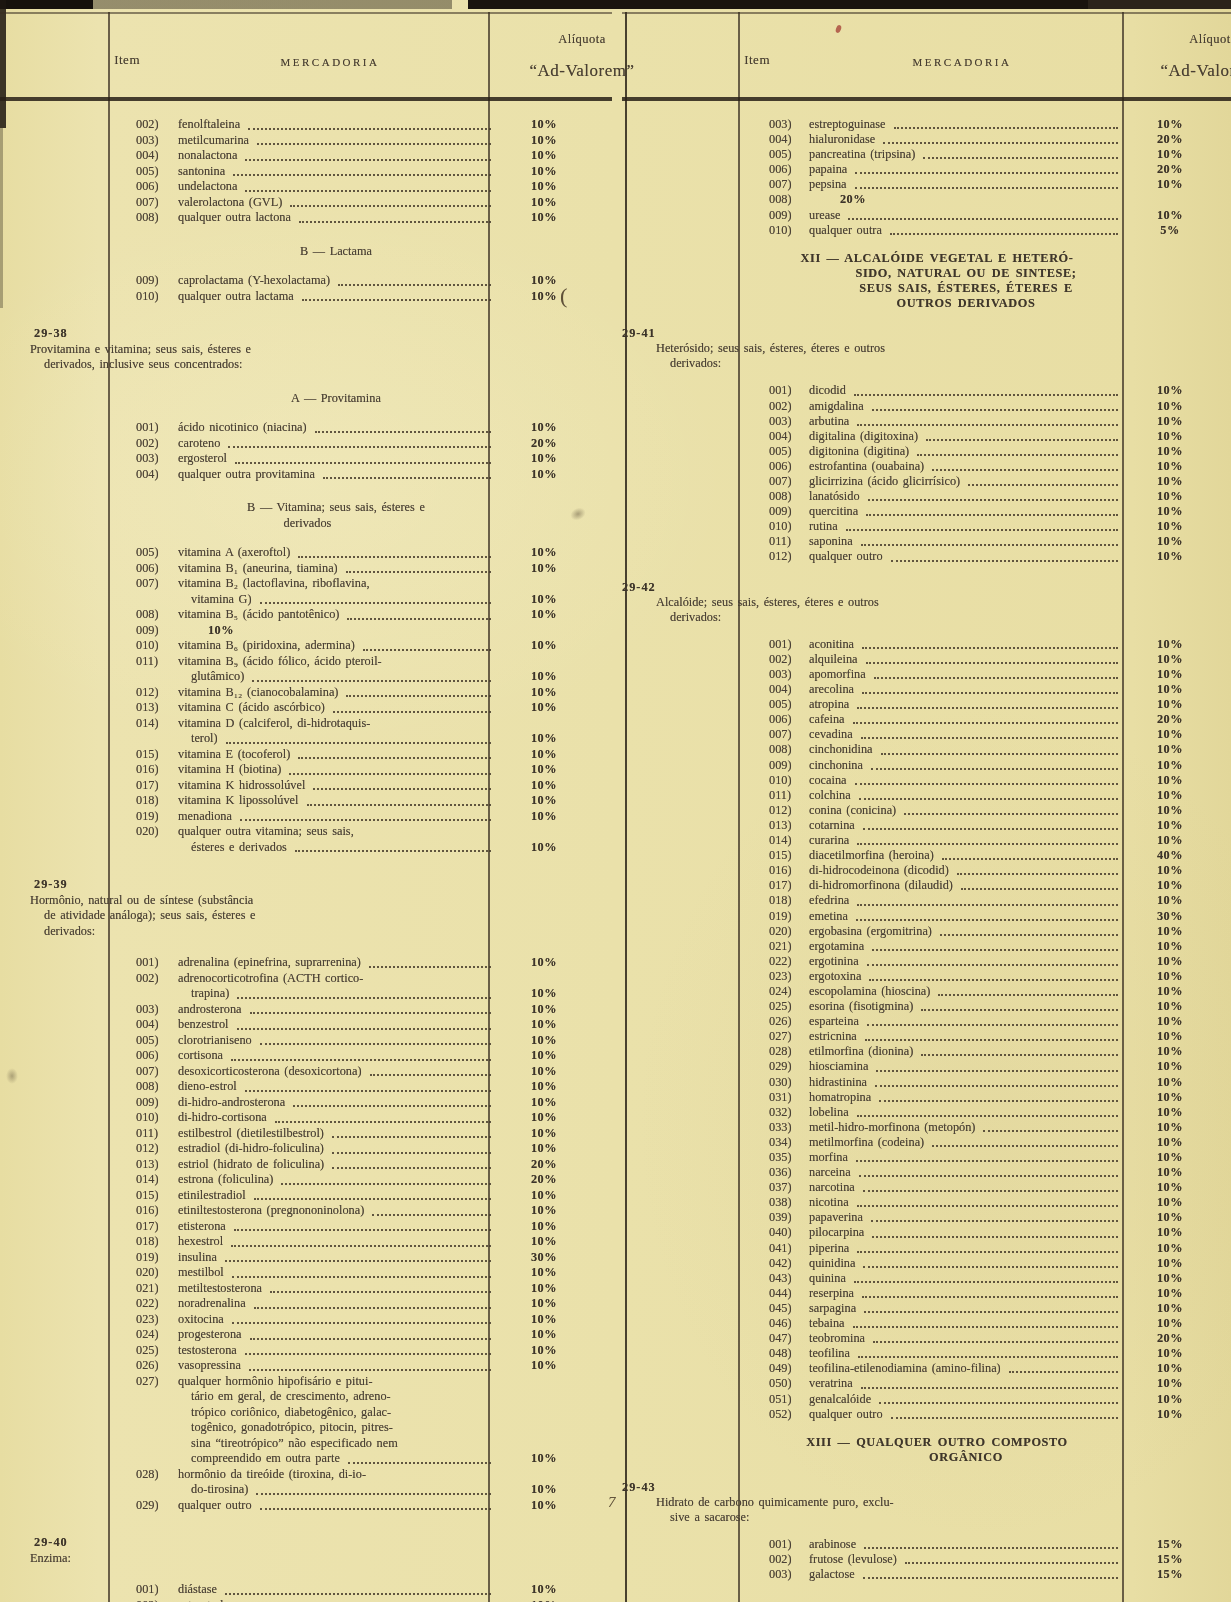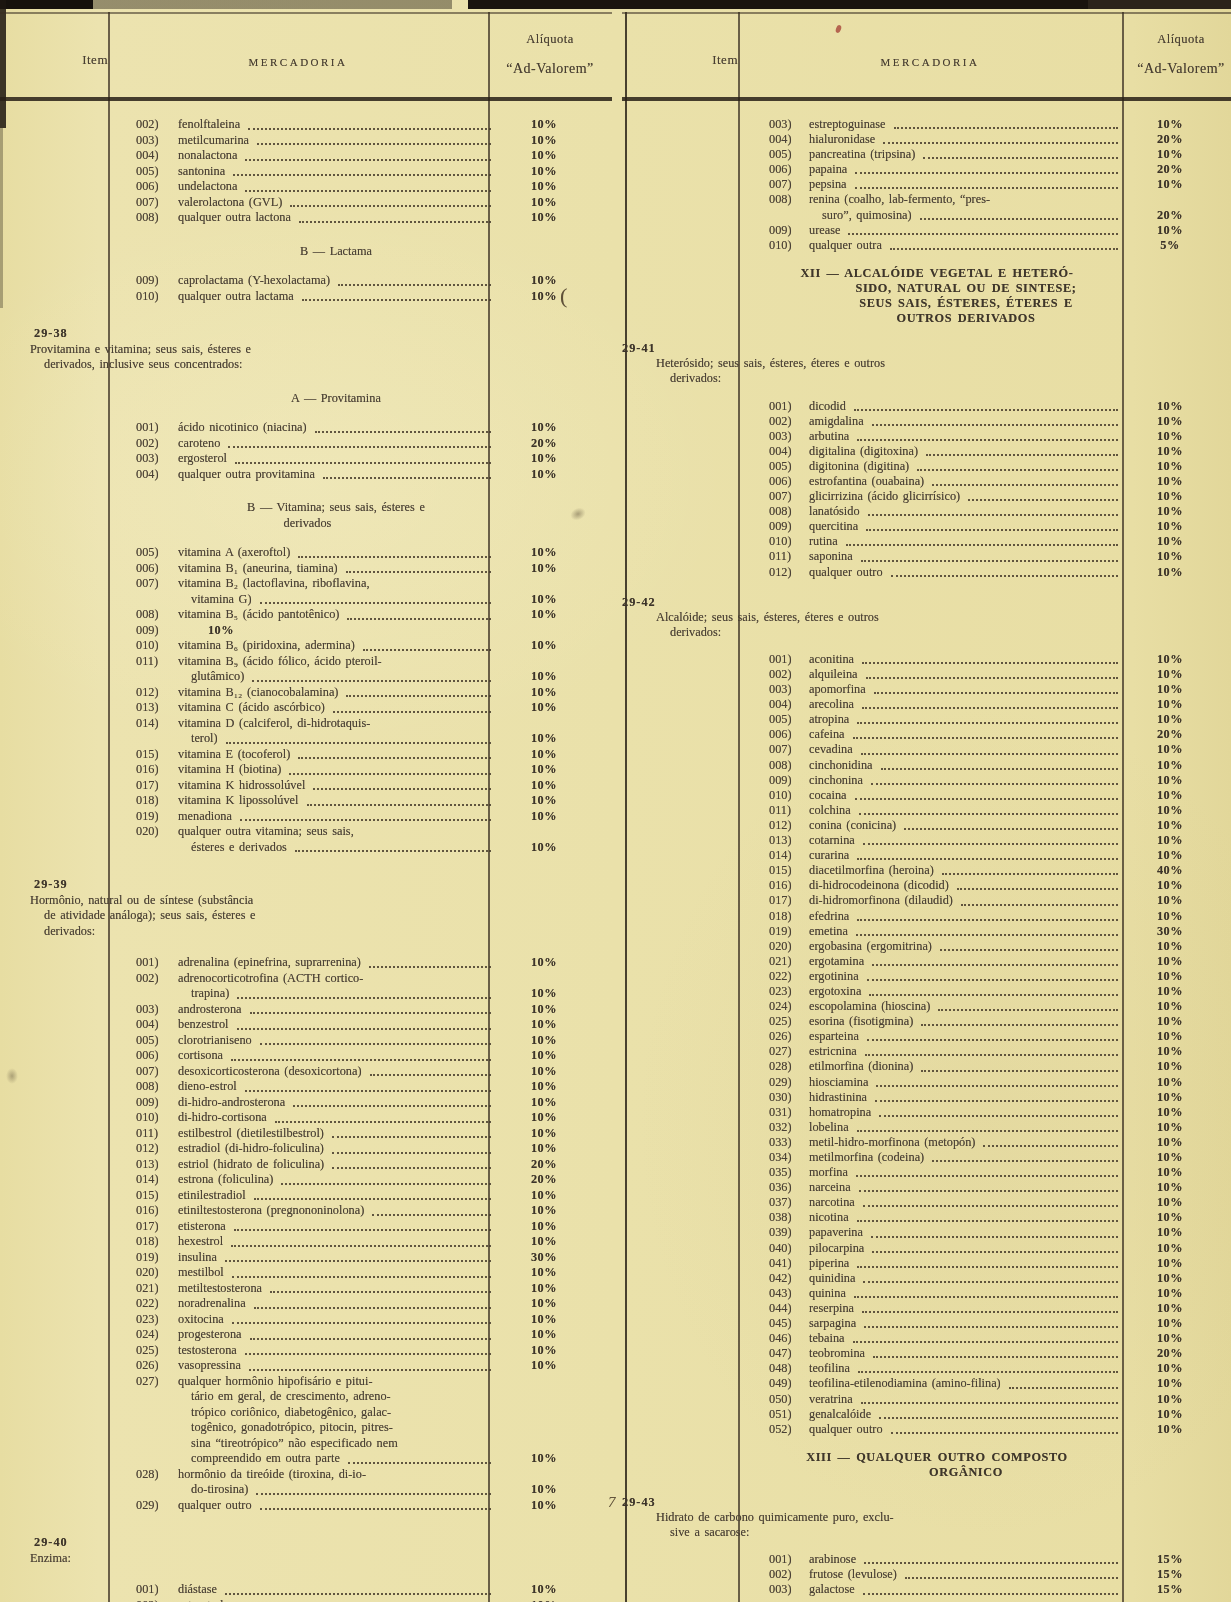--- a/index.html
+++ b/index.html
@@ -26,29 +26,29 @@
 
   
   .vrule{position:absolute;top:12px;bottom:0;width:2px;background:rgba(56,45,32,.72);}
   .v1{left:108px;} .v2{left:488px;} .v3{left:625px;background:rgba(45,36,25,.85);} .v4{left:738px;} .v5{left:1122px;}
 
   
   .col{position:absolute;top:12px;border-top:2px solid rgba(56,45,32,.55);}
   .col-left{left:0;width:612px;}
   .col-right{left:622px;width:609px;}
   .col-head{position:relative;height:83px;border-bottom:4px solid rgba(40,32,22,.85);}
-  .hlbl{position:absolute;text-align:center;letter-spacing:.5px;color:#483f33;}
+  .hlbl{position:absolute;text-align:center;letter-spacing:.5px;color:#483f33;padding-left:32px;}
   .h-item{top:38px;font-size:13px;text-align:right;}
   .col-left .h-item{left:0;width:108px;}
   .col-right .h-item{left:0;width:116px;}
   .h-merc{top:42px;font-size:11px;letter-spacing:2.5px;}
   .col-left .h-merc{left:108px;width:380px;}
   .col-right .h-merc{left:116px;width:384px;}
   .h-aliq1{top:18px;font-size:12.5px;}
-  .h-aliq2{top:47px;font-size:14px;}
+  .h-aliq2{top:47px;font-size:17px;}
   .col-left .h-aliq1,.col-left .h-aliq2{left:488px;width:124px;}
   .col-right .h-aliq1,.col-right .h-aliq2{left:500px;width:118px;}
 
   .col-body{position:relative;padding-top:16px;}
   .col-left .col-body{line-height:15.5px;}
   .col-right .col-body{line-height:15.1px;}
 
   
   .row{display:flex;align-items:flex-end;word-spacing:1.5px;}
   .num{flex:none;align-self:flex-start;}
@@ -807,27 +807,20 @@
           <div class="rbody">
             <div class="line last">
               <span class="t">pepsina</span>
               <span class="leader"></span>
             </div>
           </div>
           <div class="pct">10%</div>
         </div>
         <div class="row">
           <div class="num">008)</div>
-          <div class="rbody">
-            <div class="line">renina (coalho, lab-fermento, “pres-</div>
-            <div class="line cont last">
-              <span class="t">suro”, quimosina)</span>
-              <span class="leader"></span>
-            </div>
-          </div>
           <div class="pct">20%</div>
         </div>
         <div class="row">
           <div class="num">009)</div>
           <div class="rbody">
             <div class="line last">
               <span class="t">urease</span>
               <span class="leader"></span>
             </div>
           </div>

